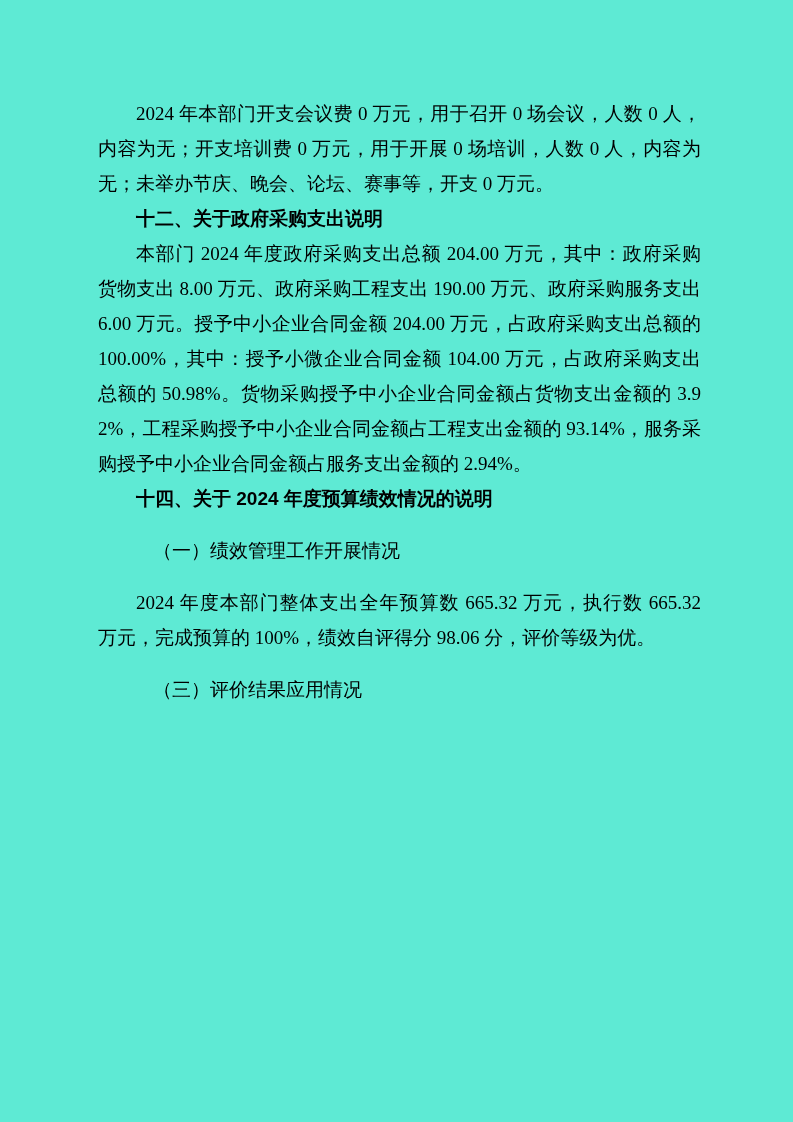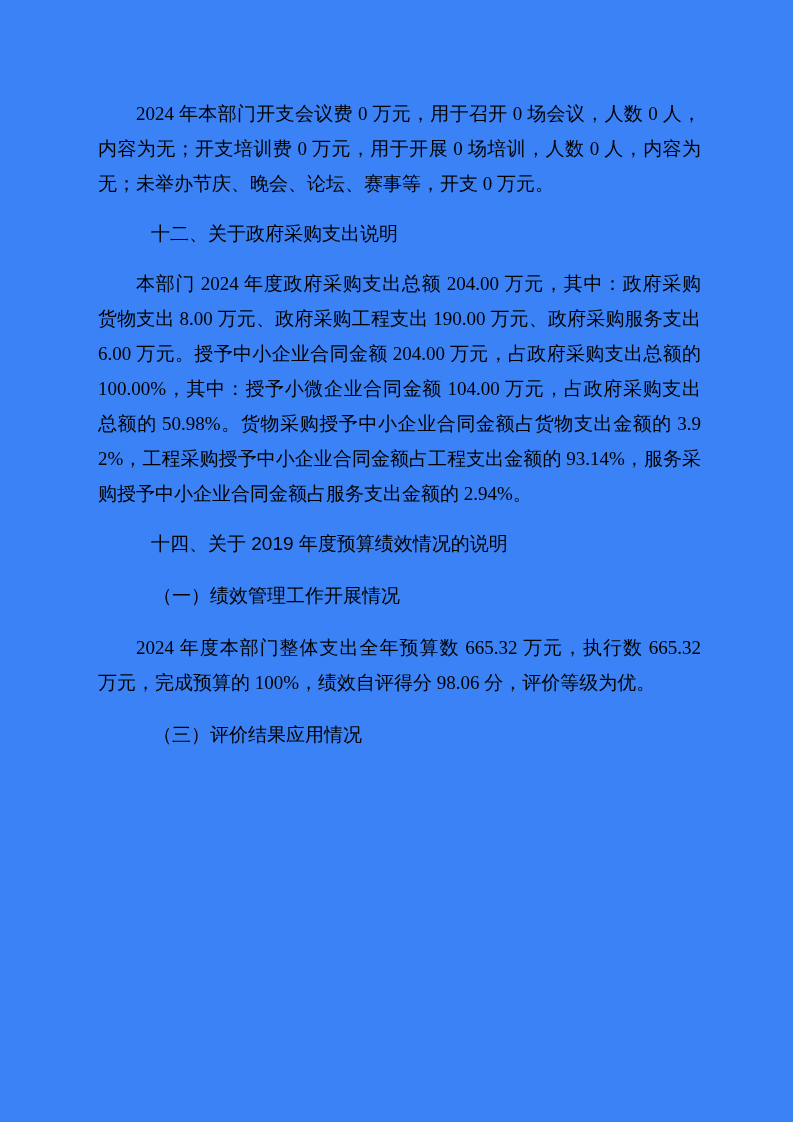--- a/index.html
+++ b/index.html
@@ -5,44 +5,44 @@
   html, body {
     margin: 0;
     padding: 0;
     background: #ffffff;
   }
   .doc-page {
     position: relative;
     width: 793px;
     height: 1122px;
     margin: 0 auto;
-    background: #3b82f6;
+    background: #5eead4;
     color: #000000;
     box-sizing: border-box;
     padding: 96px 92px 0 98px;
     overflow: hidden;
   }
   .doc-body {
     width: 603px;
   }
   .para {
     margin: 0;
     font-family: "Liberation Serif", "DejaVu Serif", serif;
     font-size: 19px;
     line-height: 35px;
     text-align: justify;
     text-indent: 2em;
     word-break: break-all;
   }
   .heading {
-    margin: 15px;
+    margin: 0;
     font-family: "Liberation Sans", "DejaVu Sans", sans-serif;
     font-size: 19px;
     line-height: 35px;
-    font-weight: normal;
+    font-weight: bold;
     text-indent: 2em;
   }
   .subheading {
     margin: 17px;
     font-family: "Liberation Sans", "DejaVu Sans", sans-serif;
     font-size: 19px;
     line-height: 35px;
     font-weight: normal;
     text-indent: 2em;
   }
@@ -54,21 +54,21 @@
   <div class="doc-body">
 
     <p class="para">2024 年本部门开支会议费 0 万元，用于召开 0 场会议，人数 0 人，内容为无；开支培训费 0 万元，用于开展 0 场培训，人数 0 人，内容为无；未举办节庆、晚会、论坛、赛事等，开支 0 万元。</p>
 
     <h2 class="heading">十二、关于政府采购支出说明</h2>
 
     <p class="para">本部门 2024 年度政府采购支出总额 204.00 万元，其中：政府采购货物支出 8.00 万元、政府采购工程支出 190.00 万元、政府采购服务支出 6.00 万元。授予中小企业合同金额 204.00 万元，占政府采购支出总额的 100.00%，其中：授予小微企业合同金额 104.00 万元，占政府采购支出总额的 50.98%。货物采购授予中小企业合同金额占货物支出金额的 3.92%，工程采购授予中小企业合同金额占工程支出金额的 93.14%，服务采购授予中小企业合同金额占服务支出金额的 2.94%。</p>
 
 
 
-    <h2 class="heading">十四、关于 2019 年度预算绩效情况的说明</h2>
+    <h2 class="heading">十四、关于 2024 年度预算绩效情况的说明</h2>
 
     <h3 class="subheading">（一）绩效管理工作开展情况</h3>
 
 
 
     <p class="para">2024 年度本部门整体支出全年预算数 665.32 万元，执行数 665.32 万元，完成预算的 100%，绩效自评得分 98.06 分，评价等级为优。</p>
 
     <h3 class="subheading">（三）评价结果应用情况</h3>
 
   </div>

